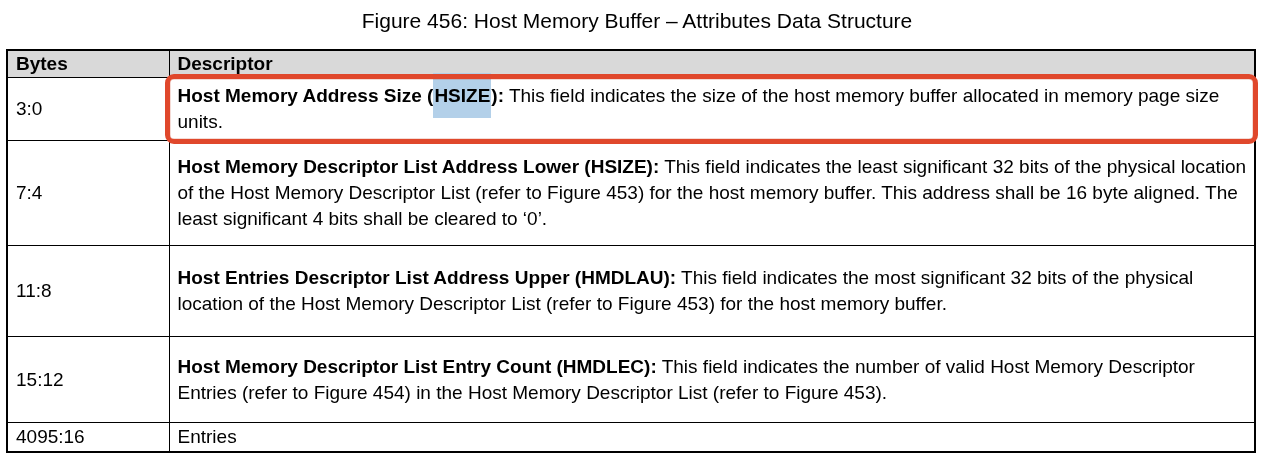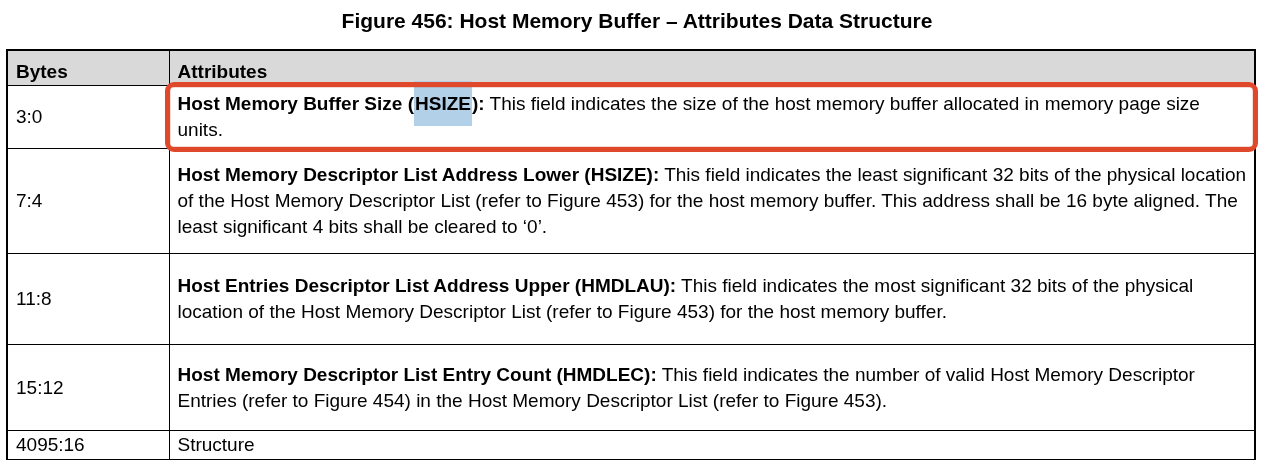--- a/index.html
+++ b/index.html
@@ -6,21 +6,21 @@
   html, body {
     margin: 0; padding: 0;
     width: 1262px; height: 460px;
     background: #ffffff;
     font-family: "Liberation Sans", sans-serif;
     color: #000000;
   }
   .page { width: 1262px; height: 460px; overflow: hidden; }
   .figure-title {
     text-align: center;
-    font-weight: bold;
+    font-weight: normal;
     font-size: 21px;
     padding-top: 9px;
     margin: 0 0 0 12px;
     height: 49px;
   }
   table.attr-table {
     border-collapse: collapse;
     table-layout: fixed;
     width: 1250px;
     margin-left: 6px;
@@ -31,21 +31,21 @@
     font-size: 19px;
     line-height: 26px;
     padding: 1px 6px 1px 8px;
   }
   col.c-bytes  { width: 162px; }
   tr.hdr th {
     background: #d9d9d9;
     height: 27px;
     font-weight: bold;
     text-align: left;
-    padding-top: 8px; padding-bottom: 0;
+    padding-top: 0; padding-bottom: 0;
   }
   th.bytes-h { text-align: center; padding: 0; }
   td.bytes {
     vertical-align: middle;
     padding: 0;
   }
   td.desc { vertical-align: middle; }
   .term { font-weight: bold; }
   .r1 { height: 63px; }
   .r2 { height: 105px; }
@@ -76,27 +76,27 @@
 
   <table class="attr-table">
     <colgroup>
         <col class="c-bytes">
         <col>
       </colgroup>
 
     <tbody>
         <tr class="hdr">
       <th class="bytes-h">Bytes</th>
-      <th>Attributes</th>
+      <th>Descriptor</th>
     </tr>
 
     <tr class="r1">
       <td class="bytes">3:0</td>
       <td class="desc desc-annotated">
-        <span class="term"><span>Host Memory Buffer Size (</span><span class="hsize-hl">HSIZE</span><span>):</span></span><span> This field indicates the size of the host memory buffer allocated in memory page size units.</span>
+        <span class="term"><span>Host Memory Address Size (</span><span class="hsize-hl">HSIZE</span><span>):</span></span><span> This field indicates the size of the host memory buffer allocated in memory page size units.</span>
         <span class="annotation-box"></span>
       </td>
     </tr>
 
     <tr class="r2">
       <td class="bytes">7:4</td>
       <td class="desc">
         <span class="term">Host Memory Descriptor List Address Lower (HSIZE):</span><span> This field indicates the least significant 32 bits of the physical location of the Host Memory Descriptor List (refer to Figure 453) for the host memory buffer. This address shall be 16 byte aligned. The least significant 4 bits shall be cleared to ‘0’.</span>
       </td>
     </tr>
@@ -111,19 +111,19 @@
     <tr class="r4">
       <td class="bytes">15:12</td>
       <td class="desc">
         <span class="term">Host Memory Descriptor List Entry Count (HMDLEC):</span><span> This field indicates the number of valid Host Memory Descriptor Entries (refer to Figure 454) in the Host Memory Descriptor List (refer to Figure 453).</span>
       </td>
     </tr>
 
     <tr class="r5">
       <td class="bytes">4095:16</td>
       <td class="desc">
-        <span class="term"></span><span>Structure</span>
+        <span class="term"></span><span>Entries</span>
       </td>
     </tr>
 
   </tbody>
     </table>
 </div>
 
 </body></html>

